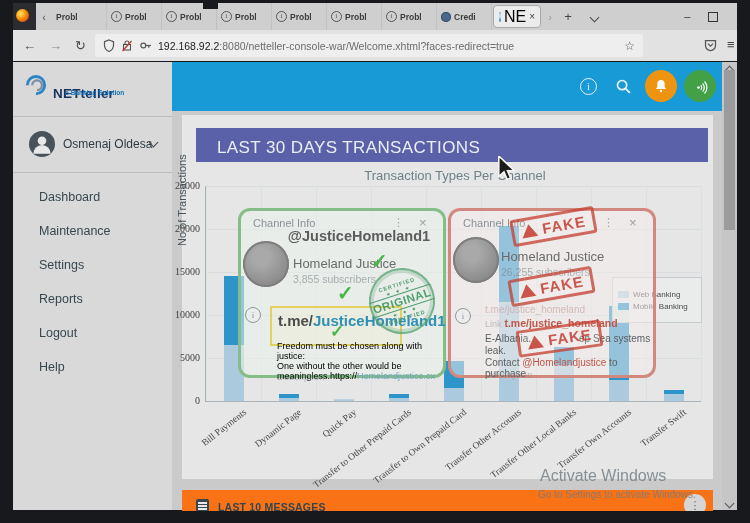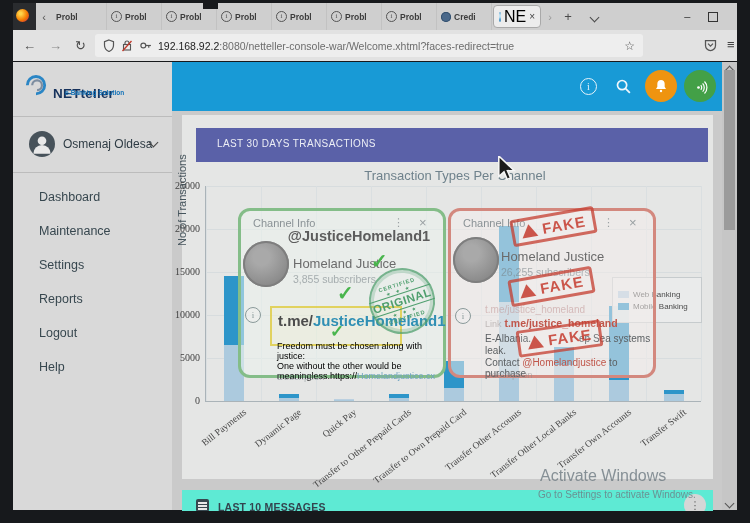--- a/index.html
+++ b/index.html
@@ -48,21 +48,21 @@
   #menu{position:absolute;left:0;top:118px;width:100%;}
   .side-item{height:34px;line-height:34px;padding-left:26px;font-size:12.5px;color:#37474f;}
   #apphead{left:172px;top:62px;width:550px;height:49px;background:#189ad6;}
   .hicon{position:absolute;top:16px;}
   .icircle{width:15px;height:15px;border:1.6px solid #e8f4fa;border-radius:50%;color:#e8f4fa;text-align:center;
            font-size:10px;line-height:15px;font-family:"Liberation Serif",serif;}
   .roundbtn{position:absolute;width:32px;height:32px;border-radius:50%;top:8px;display:flex;align-items:center;justify-content:center;}
   #main{left:172px;top:111px;width:550px;height:399px;background:#cacaca;}
   #card{left:182px;top:115px;width:531px;height:364px;background:#e5e6e5;}
   #banner{left:196px;top:128px;width:512px;height:34px;background:#5a61a8;}
-  #bannertxt{position:absolute;left:21px;top:10px;font-size:10px;color:#eceef5;letter-spacing:.4px;}
+  #bannertxt{position:absolute;left:21px;top:10px;font-size:17px;color:#eceef5;letter-spacing:.4px;}
   #charttitle{left:300px;top:168px;width:310px;text-align:center;font-size:13px;color:#6f828c;}
   
   #plot{left:205px;top:186px;width:495px;height:215px;border-left:1px solid #aab3b8;border-bottom:1px solid #aab3b8;}
   .gl-h{position:absolute;left:0;width:495px;height:1px;background:#d7dcde;}
   .gl-v{position:absolute;top:0;width:1px;height:215px;background:#dadfe1;}
   .ytick{position:absolute;width:40px;text-align:right;font-size:10px;color:#3f3f3f;font-family:"Liberation Serif",serif;}
   .xlab{position:absolute;white-space:nowrap;font-size:9.5px;color:#474747;font-family:"Liberation Serif",serif;
         transform:translateX(-100%) rotate(-38deg);transform-origin:100% 0;}
   .bar{position:absolute;bottom:0;width:20px;}
   #ylabel{left:176px;top:246px;font-size:11px;color:#46555d;transform:rotate(-90deg);transform-origin:0 0;white-space:nowrap;}
@@ -114,21 +114,21 @@
               border:3px solid rgba(196,59,46,.75);border-radius:3px;background:rgba(255,255,255,.12);z-index:7;}
   .fake-tri{width:0;height:0;border-left:8px solid transparent;border-right:8px solid transparent;
             border-bottom:13px solid rgba(196,59,46,.85);position:relative;}
   .fake-txt{font-size:15px;font-weight:bold;color:rgba(196,59,46,.85);letter-spacing:1px;}
   
   #scrollbar{left:722px;top:62px;width:15px;height:448px;background:#c6c6c6;}
   #scrollthumb{position:absolute;left:2px;top:8px;width:11px;height:160px;background:#9b9b9b;}
   .sarr{position:absolute;left:4px;width:6px;height:6px;border-right:1.5px solid #555;border-bottom:1.5px solid #555;}
   #wm1{left:540px;top:467px;font-size:16px;color:rgba(110,122,130,.8);z-index:4;}
   #wm2{left:538px;top:489px;font-size:10px;color:rgba(110,122,130,.8);z-index:4;}
-  #msgcard{left:182px;top:490px;width:531px;height:33px;background:#5eead4;}
+  #msgcard{left:182px;top:490px;width:531px;height:33px;background:#f97316;}
   #msgicon{position:absolute;left:14px;top:9px;width:13px;height:13px;border-radius:2px;background:#37474f;}
   #msgicon:before{content:"";position:absolute;left:2px;top:3px;width:9px;height:1.5px;background:#e8e8e8;box-shadow:0 3px 0 #e8e8e8,0 6px 0 #e8e8e8;}
   #msgtitle{position:absolute;left:36px;top:11px;font-size:10.5px;font-weight:bold;color:#33444e;letter-spacing:.2px;}
   #msgkebab{position:absolute;left:502px;top:4px;width:22px;height:22px;border-radius:50%;background:#d6d6d6;
             text-align:center;line-height:22px;color:#666;font-size:11px;}
   .edge{background:#17191c;z-index:10;}
   #cursor{left:494px;top:156px;z-index:30;}
 </style>
 </head>
 <body>

